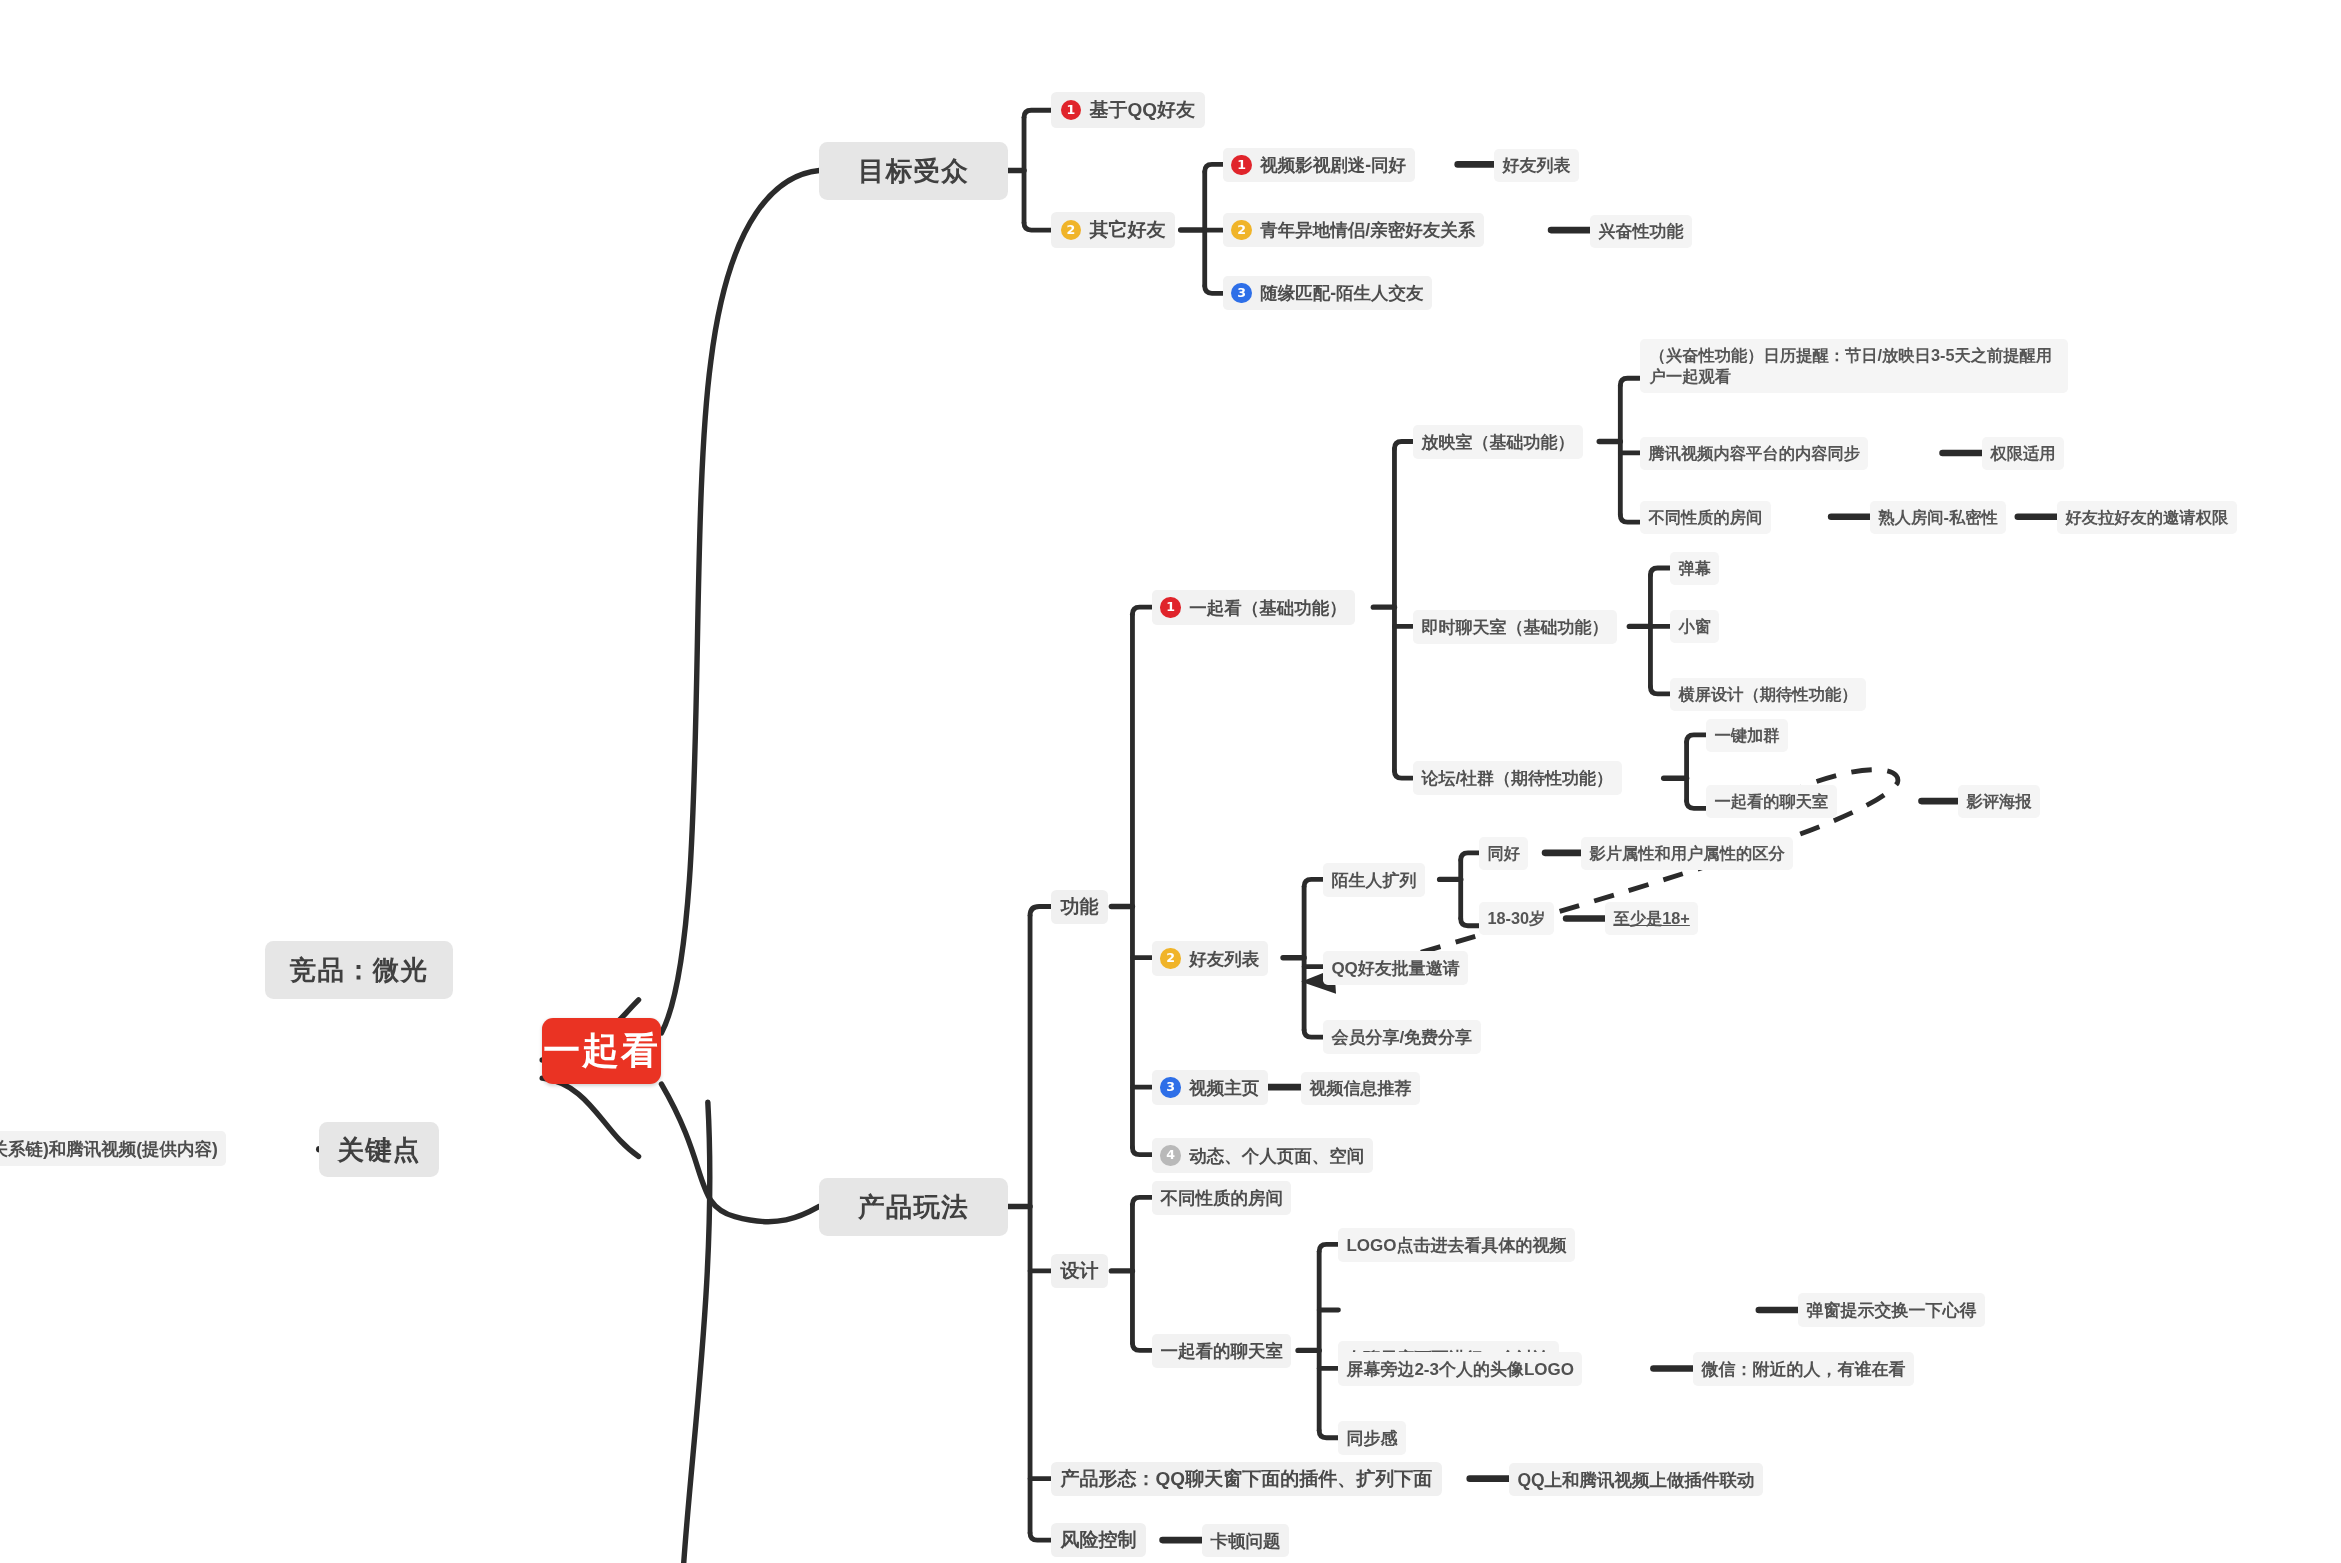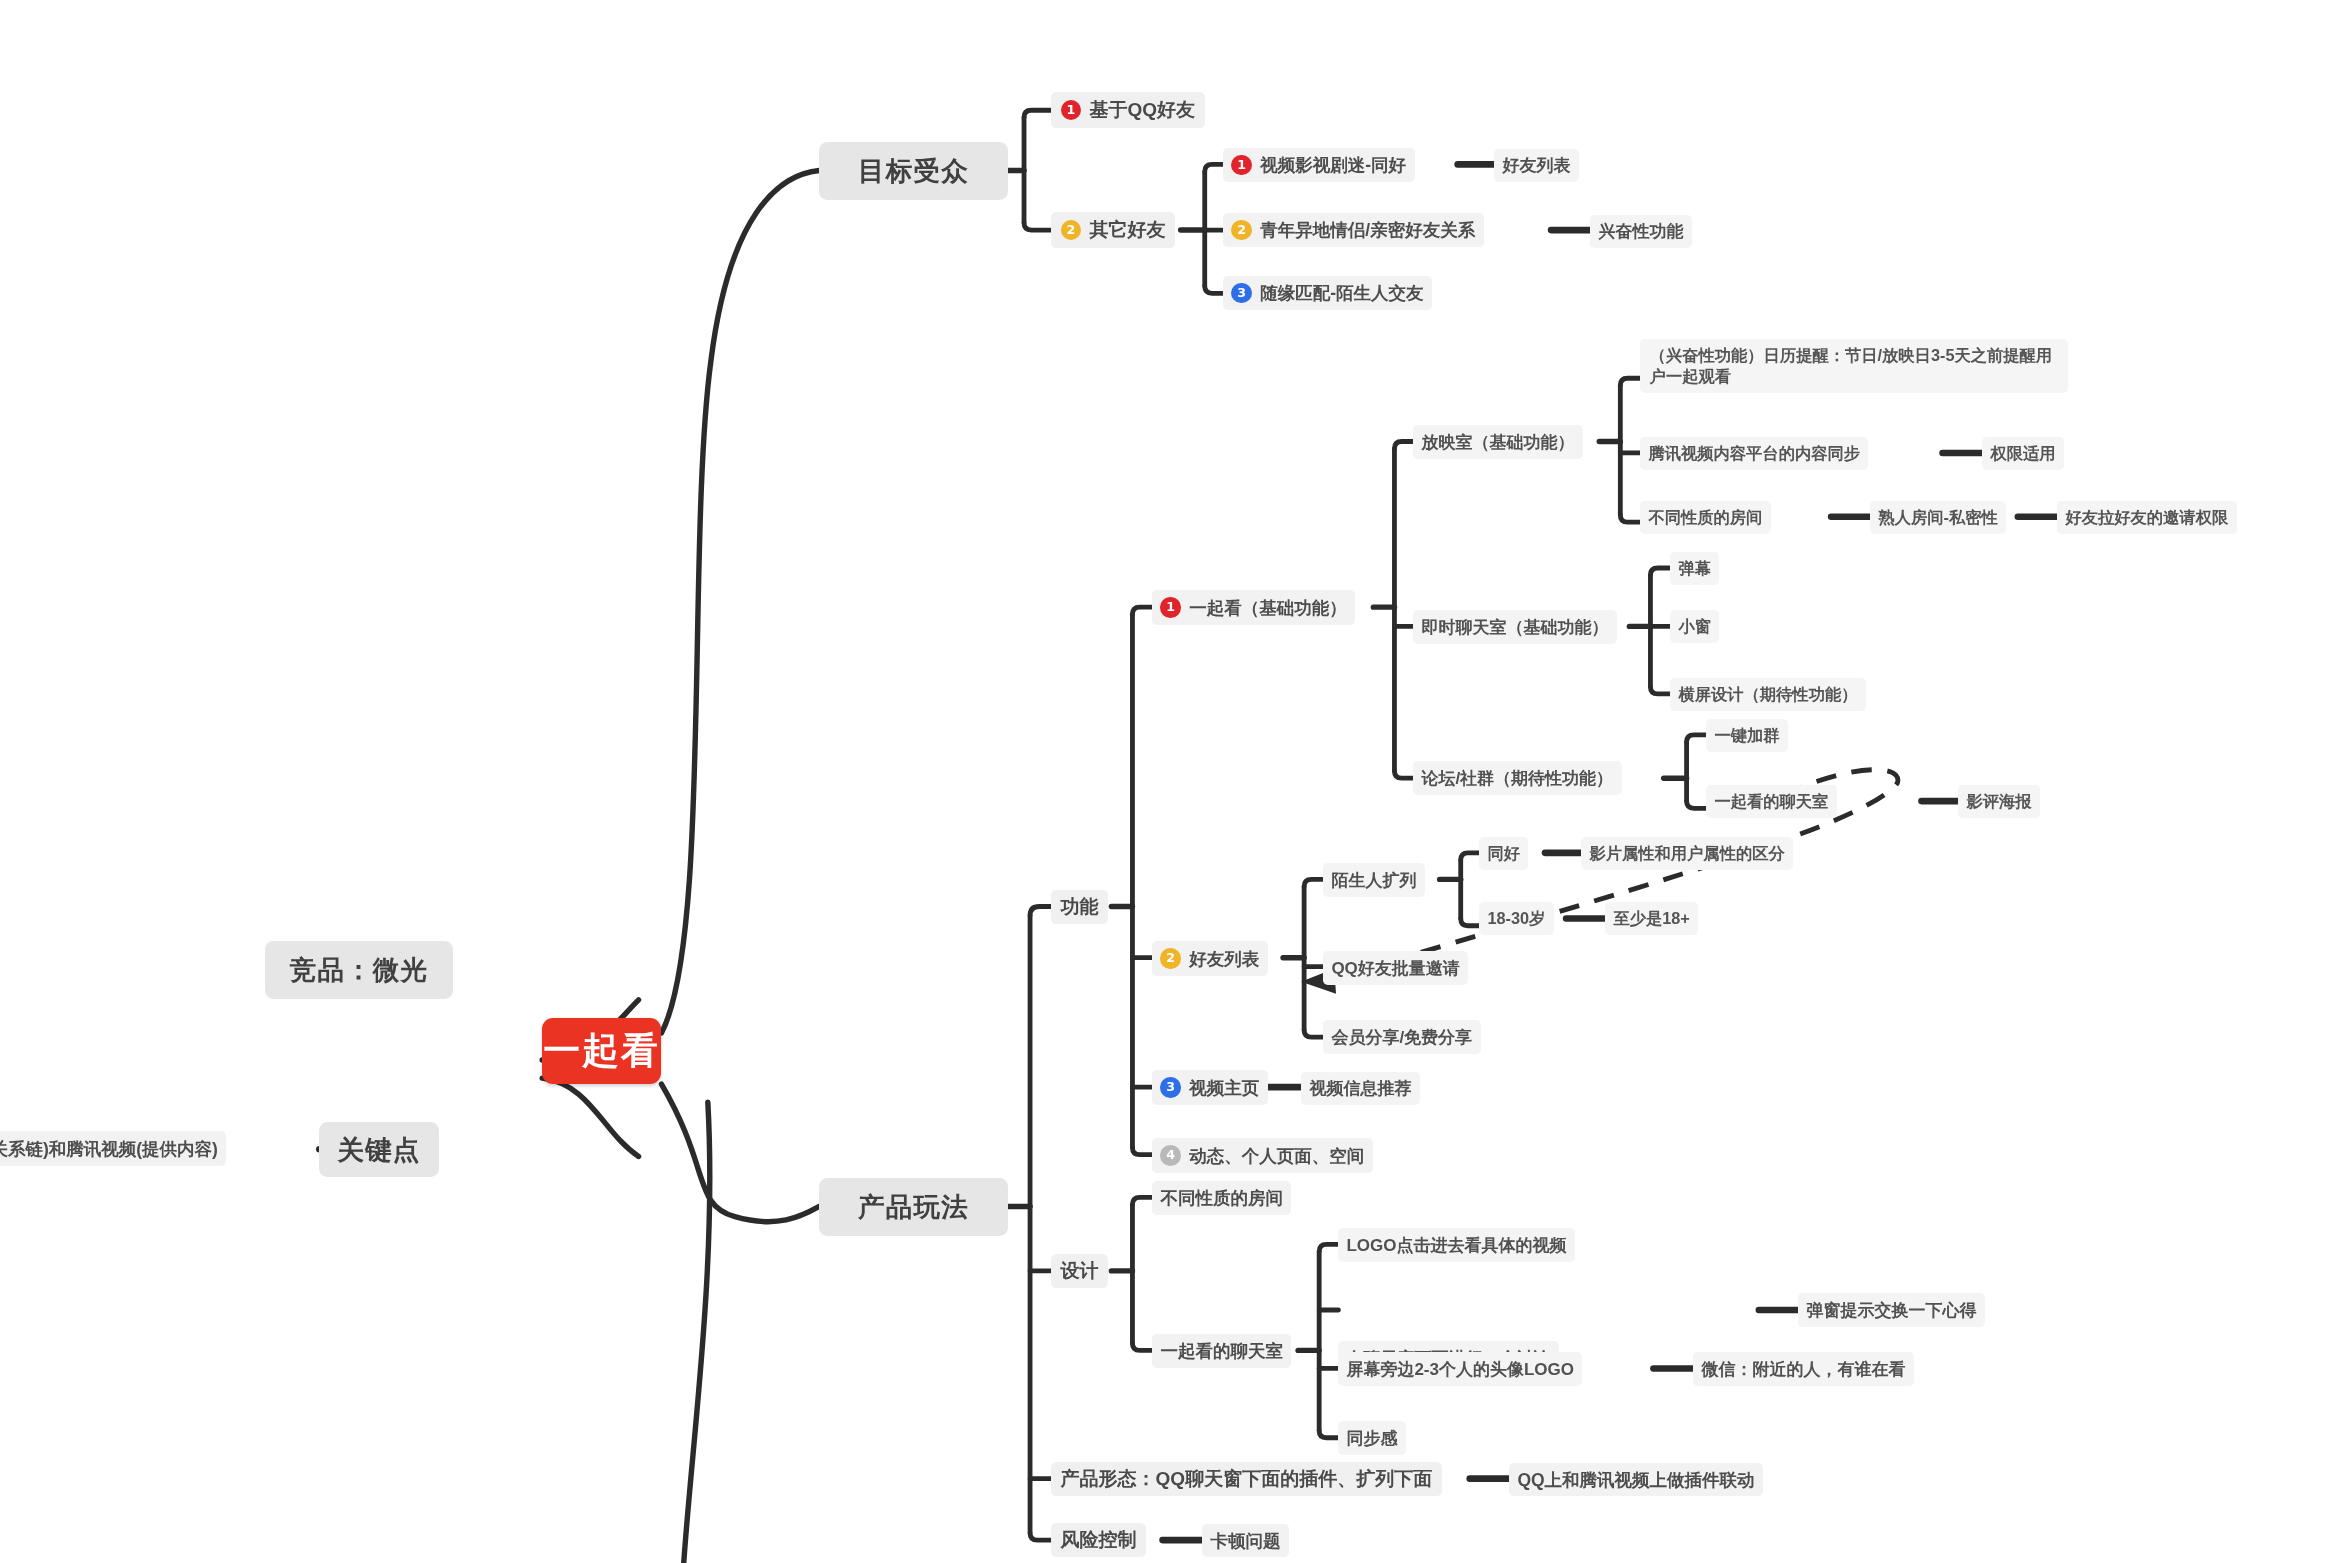--- a/index.html
+++ b/index.html
@@ -351,21 +351,21 @@
   </div>
   <div class="node lvl5" style="left:1479px;top:837px;height:33px;">
     <span>同好</span>
   </div>
   <div class="node lvl5" style="left:1581px;top:837px;height:33px;">
     <span>影片属性和用户属性的区分</span>
   </div>
   <div class="node lvl5" style="left:1479px;top:902px;height:33px;">
     <span>18-30岁</span>
   </div>
-  <div class="node lvl5" style="left:1605px;top:902px;height:33px;">
+  <div class="node lvl5" style="left:1605px;top:902px;height:33px;text-decoration:underline;">
     <span>至少是18+</span>
   </div>
 
   <div class="node lvl4" style="left:1323px;top:951px;height:34px;">
     <span>QQ好友批量邀请</span>
   </div>
   <div class="node lvl4" style="left:1323px;top:1020px;height:34px;text-align:center;">
     <span>会员分享/免费分享</span>
   </div>
 

